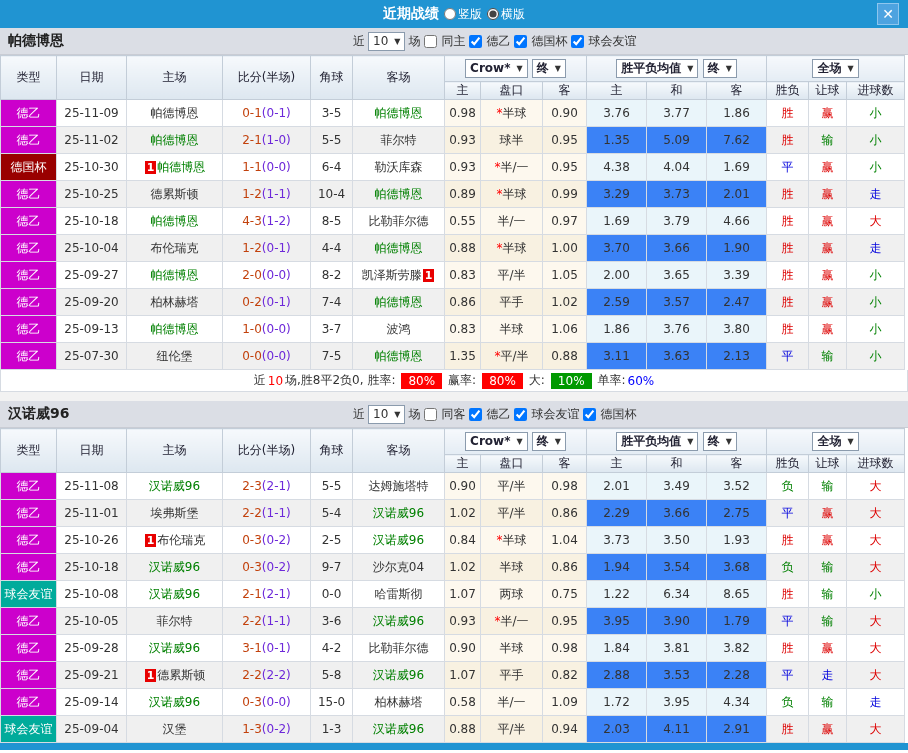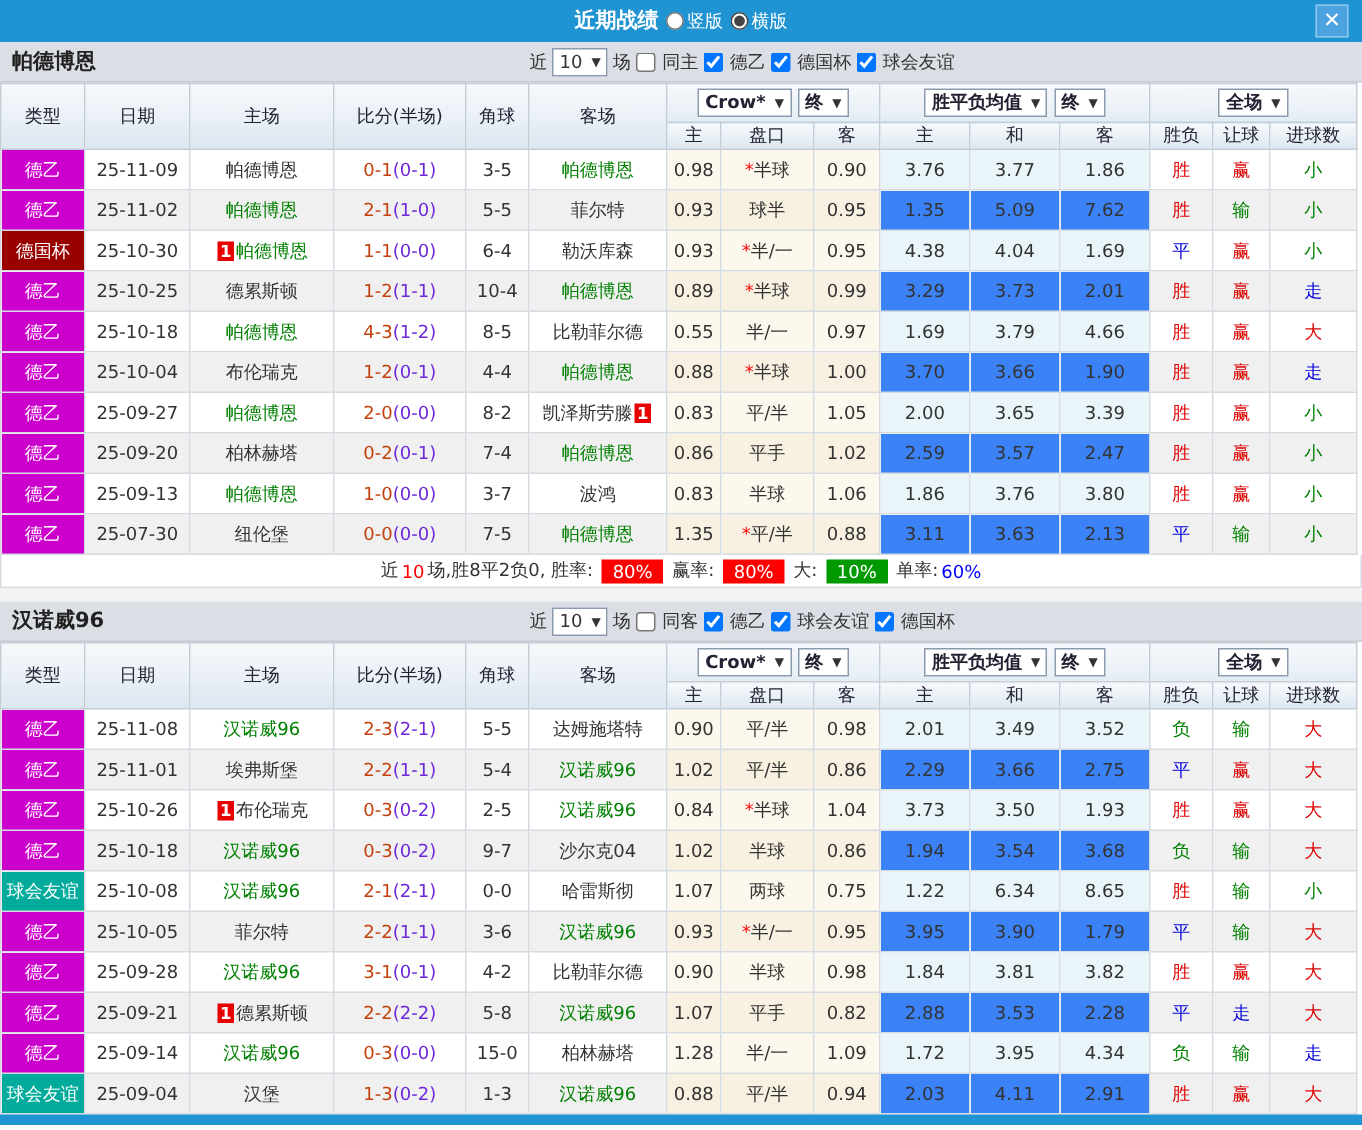--- a/index.html
+++ b/index.html
@@ -568,21 +568,21 @@
           <td class="res c-b">走</td>
           <td class="res c-r">大</td>
         </tr>
         <tr class="odd">
           <td class="type" style="background:#cc00cc">德乙</td>
           <td>25-09-14</td>
           <td><span class="team hl">汉诺威96</span></td>
           <td><span class="sc">0-3</span><span class="half">(0-0)</span></td>
           <td>15-0</td>
           <td><span class="team">柏林赫塔</span></td>
-          <td class="crow">1.28</td>
+          <td class="crow">0.58</td>
           <td class="crow">半/一</td>
           <td class="crow">1.09</td>
           <td class="mean">1.72</td>
           <td class="mean">3.95</td>
           <td class="mean">4.34</td>
           <td class="res c-g">负</td>
           <td class="res c-g">输</td>
           <td class="res c-b">走</td>
         </tr>
         <tr class="even">

